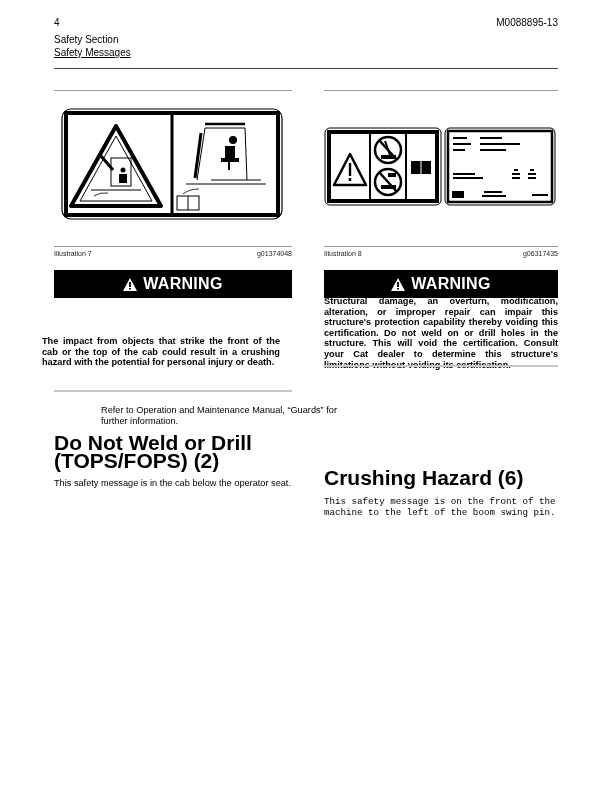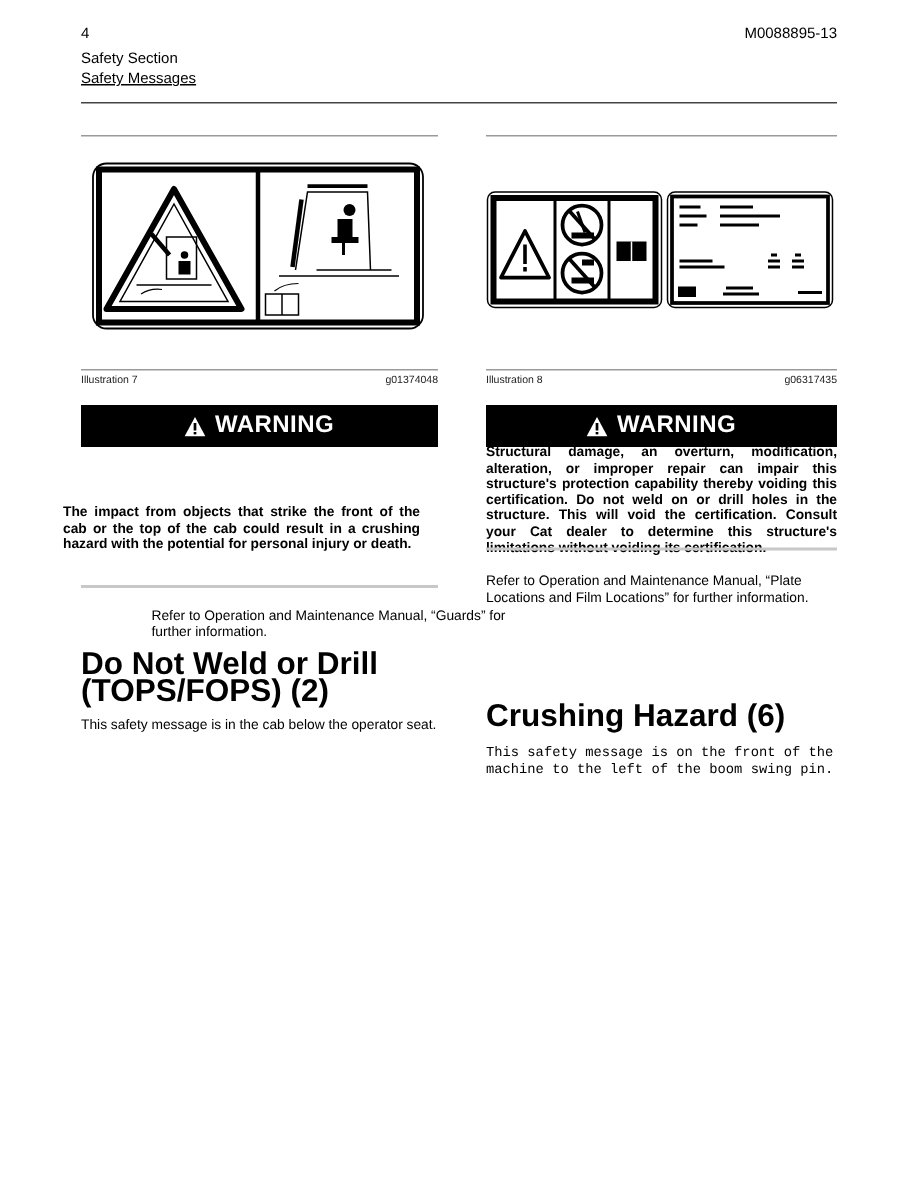--- a/index.html
+++ b/index.html
@@ -165,20 +165,19 @@
   </svg>
   <span>WARNING</span>
 </div>
 
 <div class="abs warntext" style="left:324px; top:296px; width:234px;">
   <p>Structural damage, an overturn, modification, alteration, or improper repair can impair this structure's protection capability thereby voiding this certification. Do not weld on or drill holes in the structure. This will void the certification. Consult your Cat dealer to determine this structure's limitations without voiding its certification.</p>
 </div>
 <div class="rule-light" style="left:324px; width:234px; top:365px;"></div>
 
 <div class="abs body" style="left:324px; top:382px; width:236px;">
-  <p>Refer to Operation and Maintenance Manual, “Plate Locations and Film Locations” for further information.</p>
 </div>
 
 <h2 class="abs sub" style="left:324px; top:469px; width:234px;">Crushing Hazard (6)</h2>
 
 <div class="abs body" style="left:324px; top:497px; width:236px;font-family:Liberation Mono, monospace;">
   <p>This safety message is on the front of the machine to the left of the boom swing pin.</p>
 </div>
 
 </body></html>

